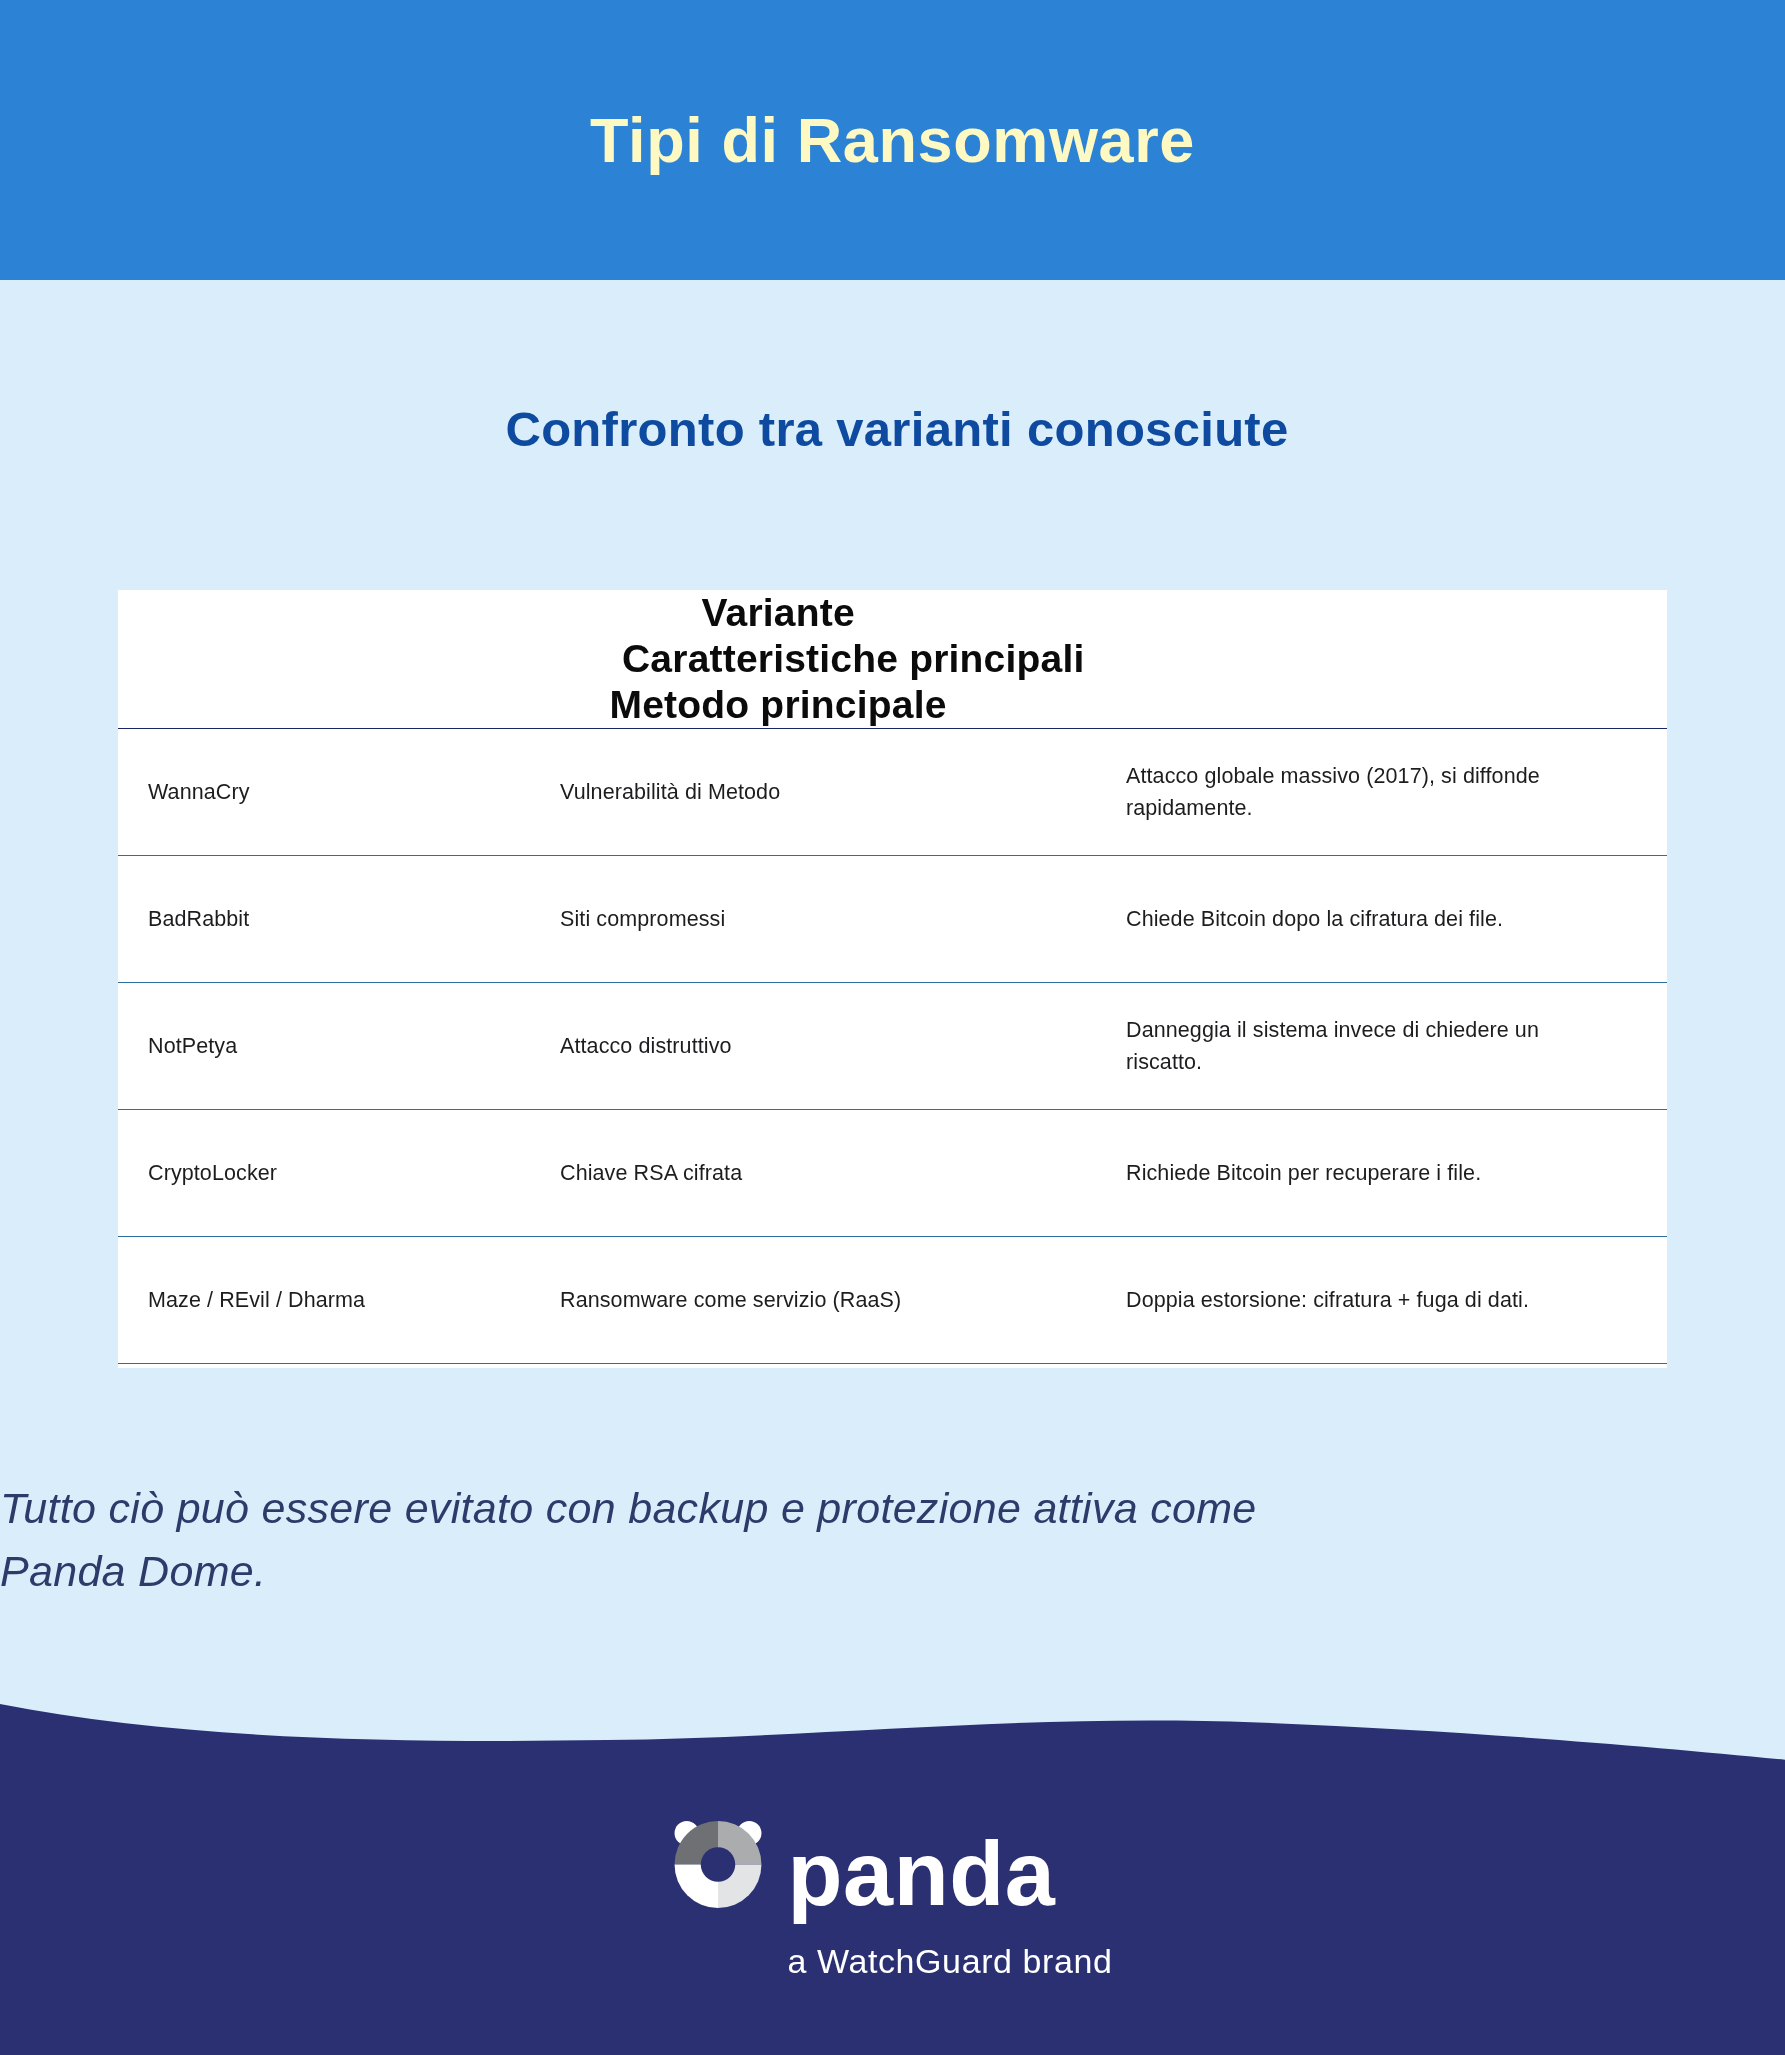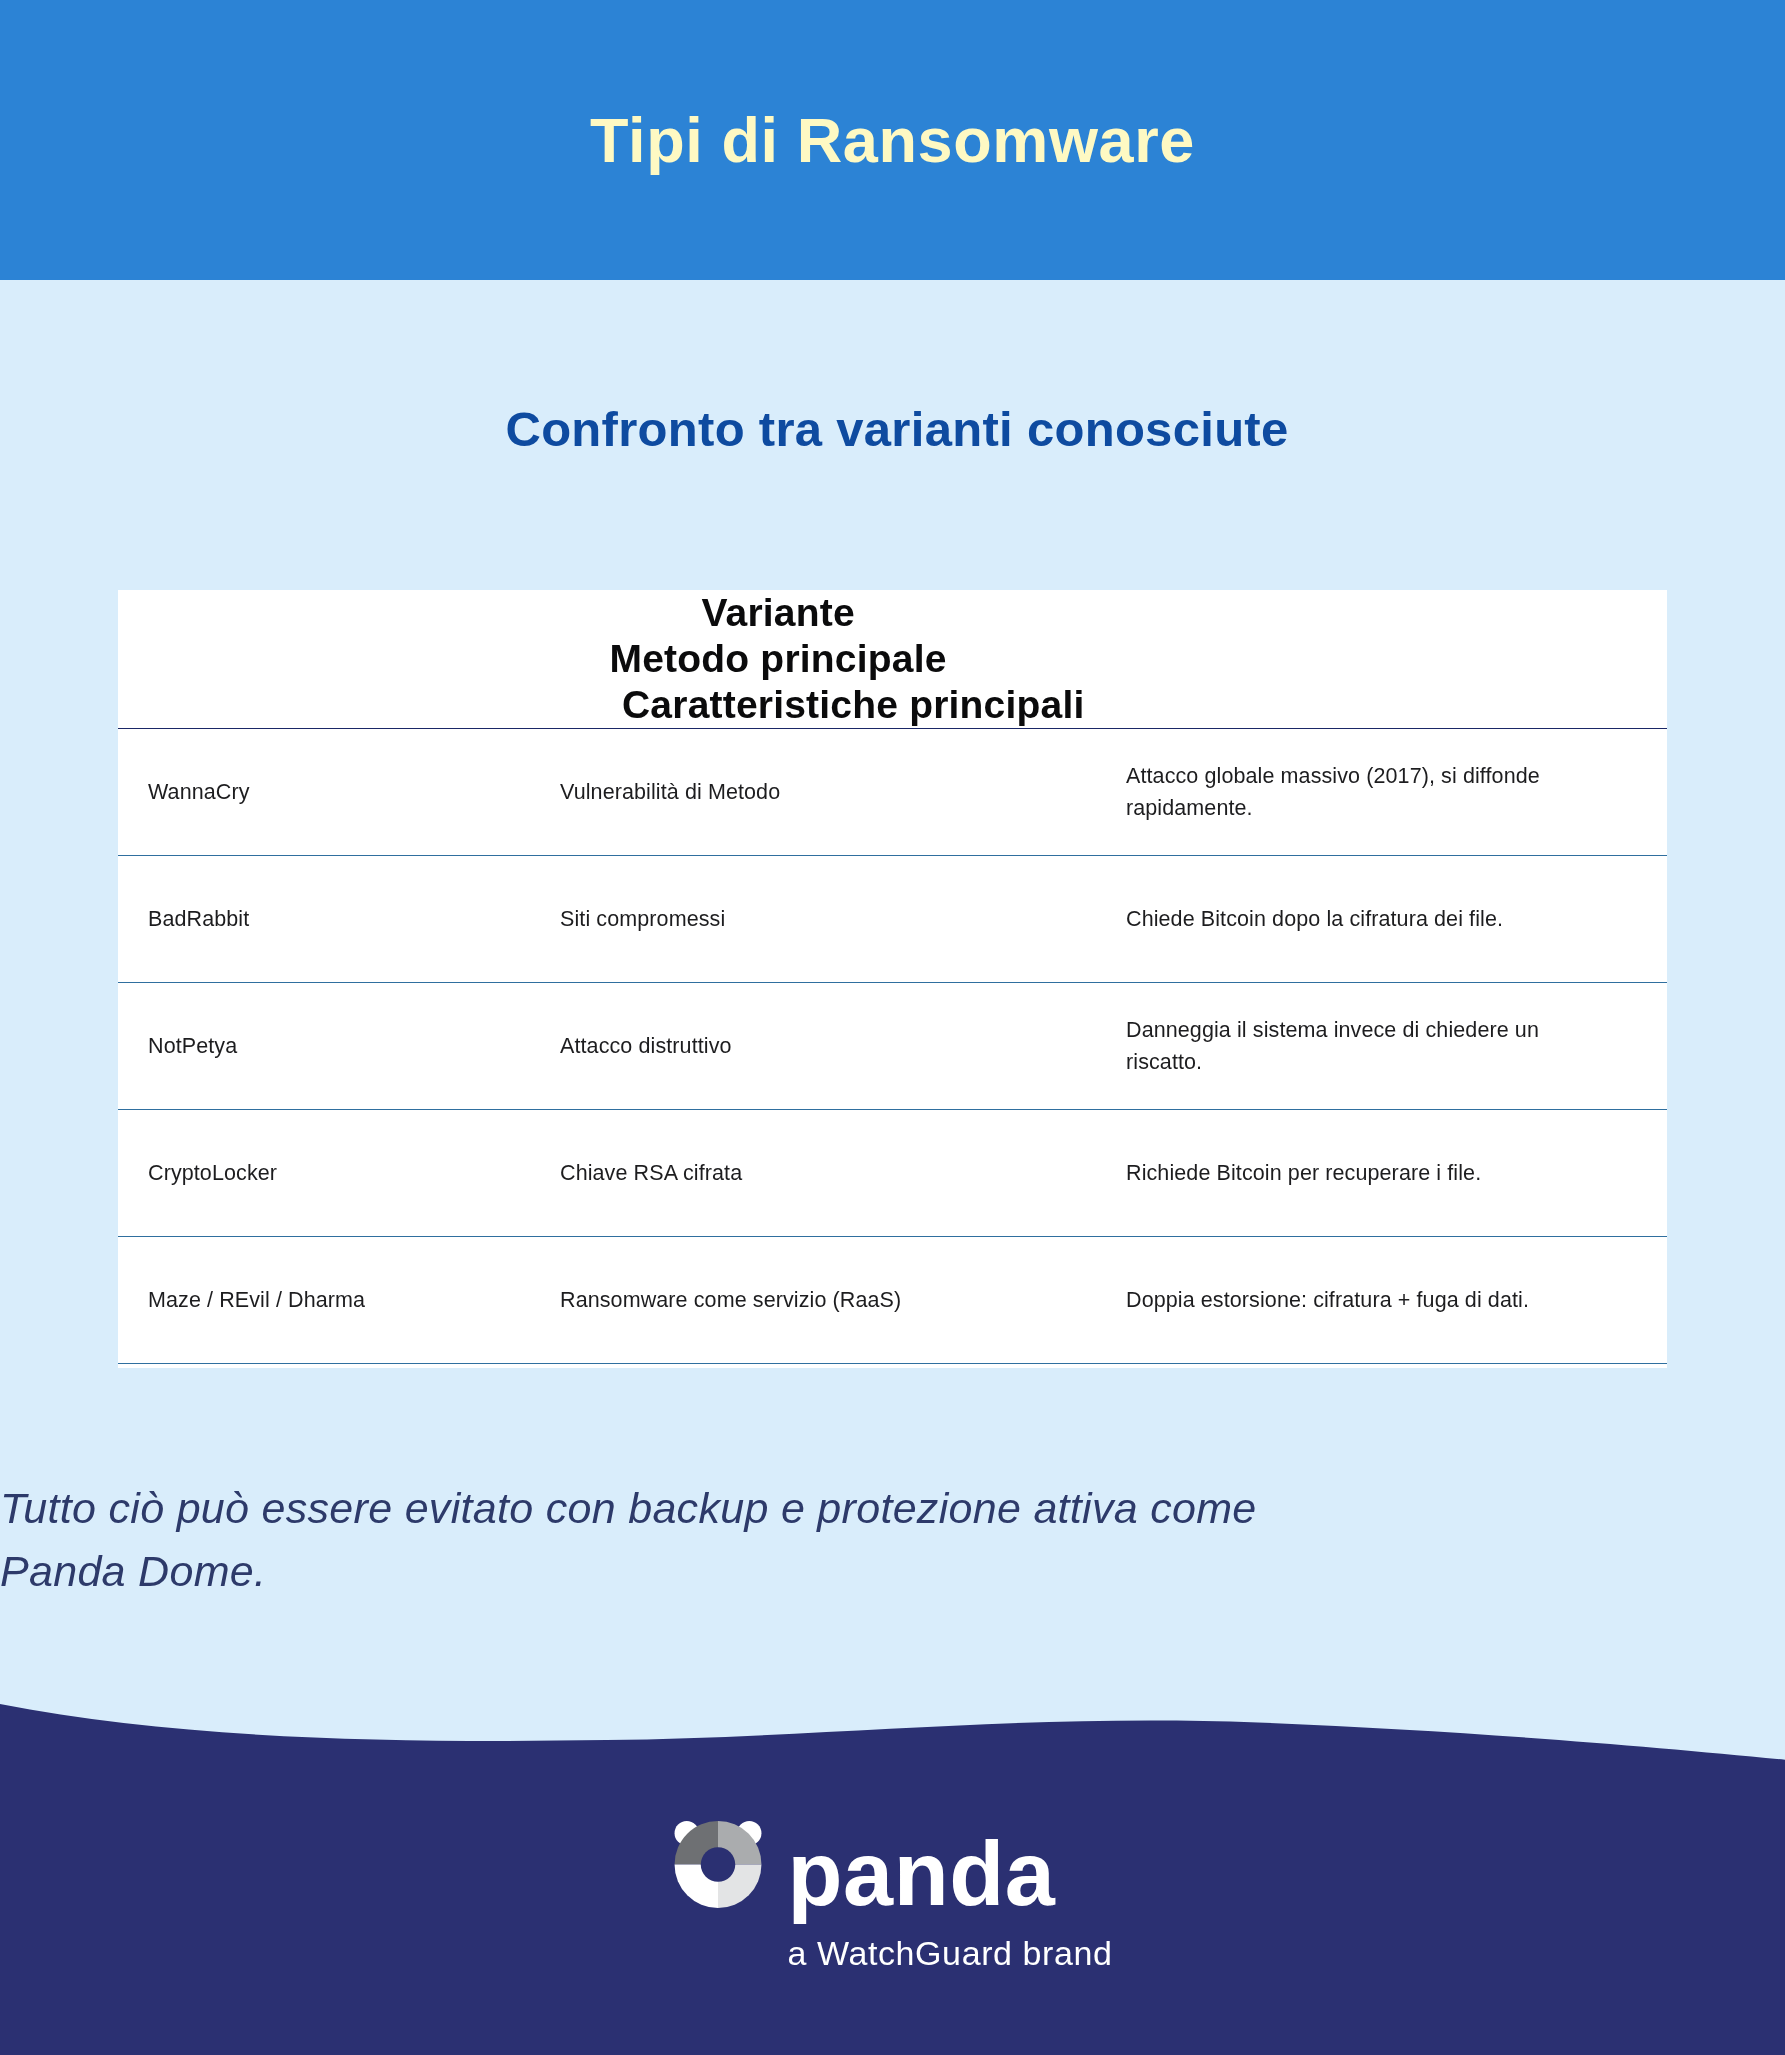--- a/index.html
+++ b/index.html
@@ -59,37 +59,37 @@
     position:absolute;left:0;top:157px;width:100%;
     display:flex;justify-content:center;align-items:flex-start;
   }
   .logo .mark{width:92px;height:93px;margin-top:-21.5px;margin-right:23px;flex:none;}
   .brandcol{display:flex;flex-direction:column;}
   .brandname{
     color:#ffffff;font-size:90px;font-weight:800;line-height:0.78;
     letter-spacing:0.6px;
   }
   .tagline{
-    color:#ffffff;font-size:34px;font-weight:400;margin-top:25px;letter-spacing:0.6px;
+    color:#ffffff;font-size:34px;font-weight:400;margin-top:33px;letter-spacing:0.6px;
   }
 </style>
 </head>
 <body>
 
 <header class="banner">
   <h1>Tipi di Ransomware</h1>
 </header>
 
 <h2 class="subtitle">Confronto tra varianti conosciute</h2>
 
 <section class="tablewrap">
   <div class="trow thead">
     <div class="cell c1">Variante</div>
+    <div class="cell c3">Caratteristiche principali</div>
     <div class="cell c2">Metodo principale</div>
-    <div class="cell c3">Caratteristiche principali</div>
   </div>
   <div class="tbody">
     <div class="trow">
       <div class="cell c1">WannaCry</div>
       <div class="cell c2">Vulnerabilità di Metodo</div>
       <div class="cell c3">Attacco globale massivo (2017), si diffonde rapidamente.</div>
     </div>
     <div class="trow">
       <div class="cell c1">BadRabbit</div>
       <div class="cell c2">Siti compromessi</div>

